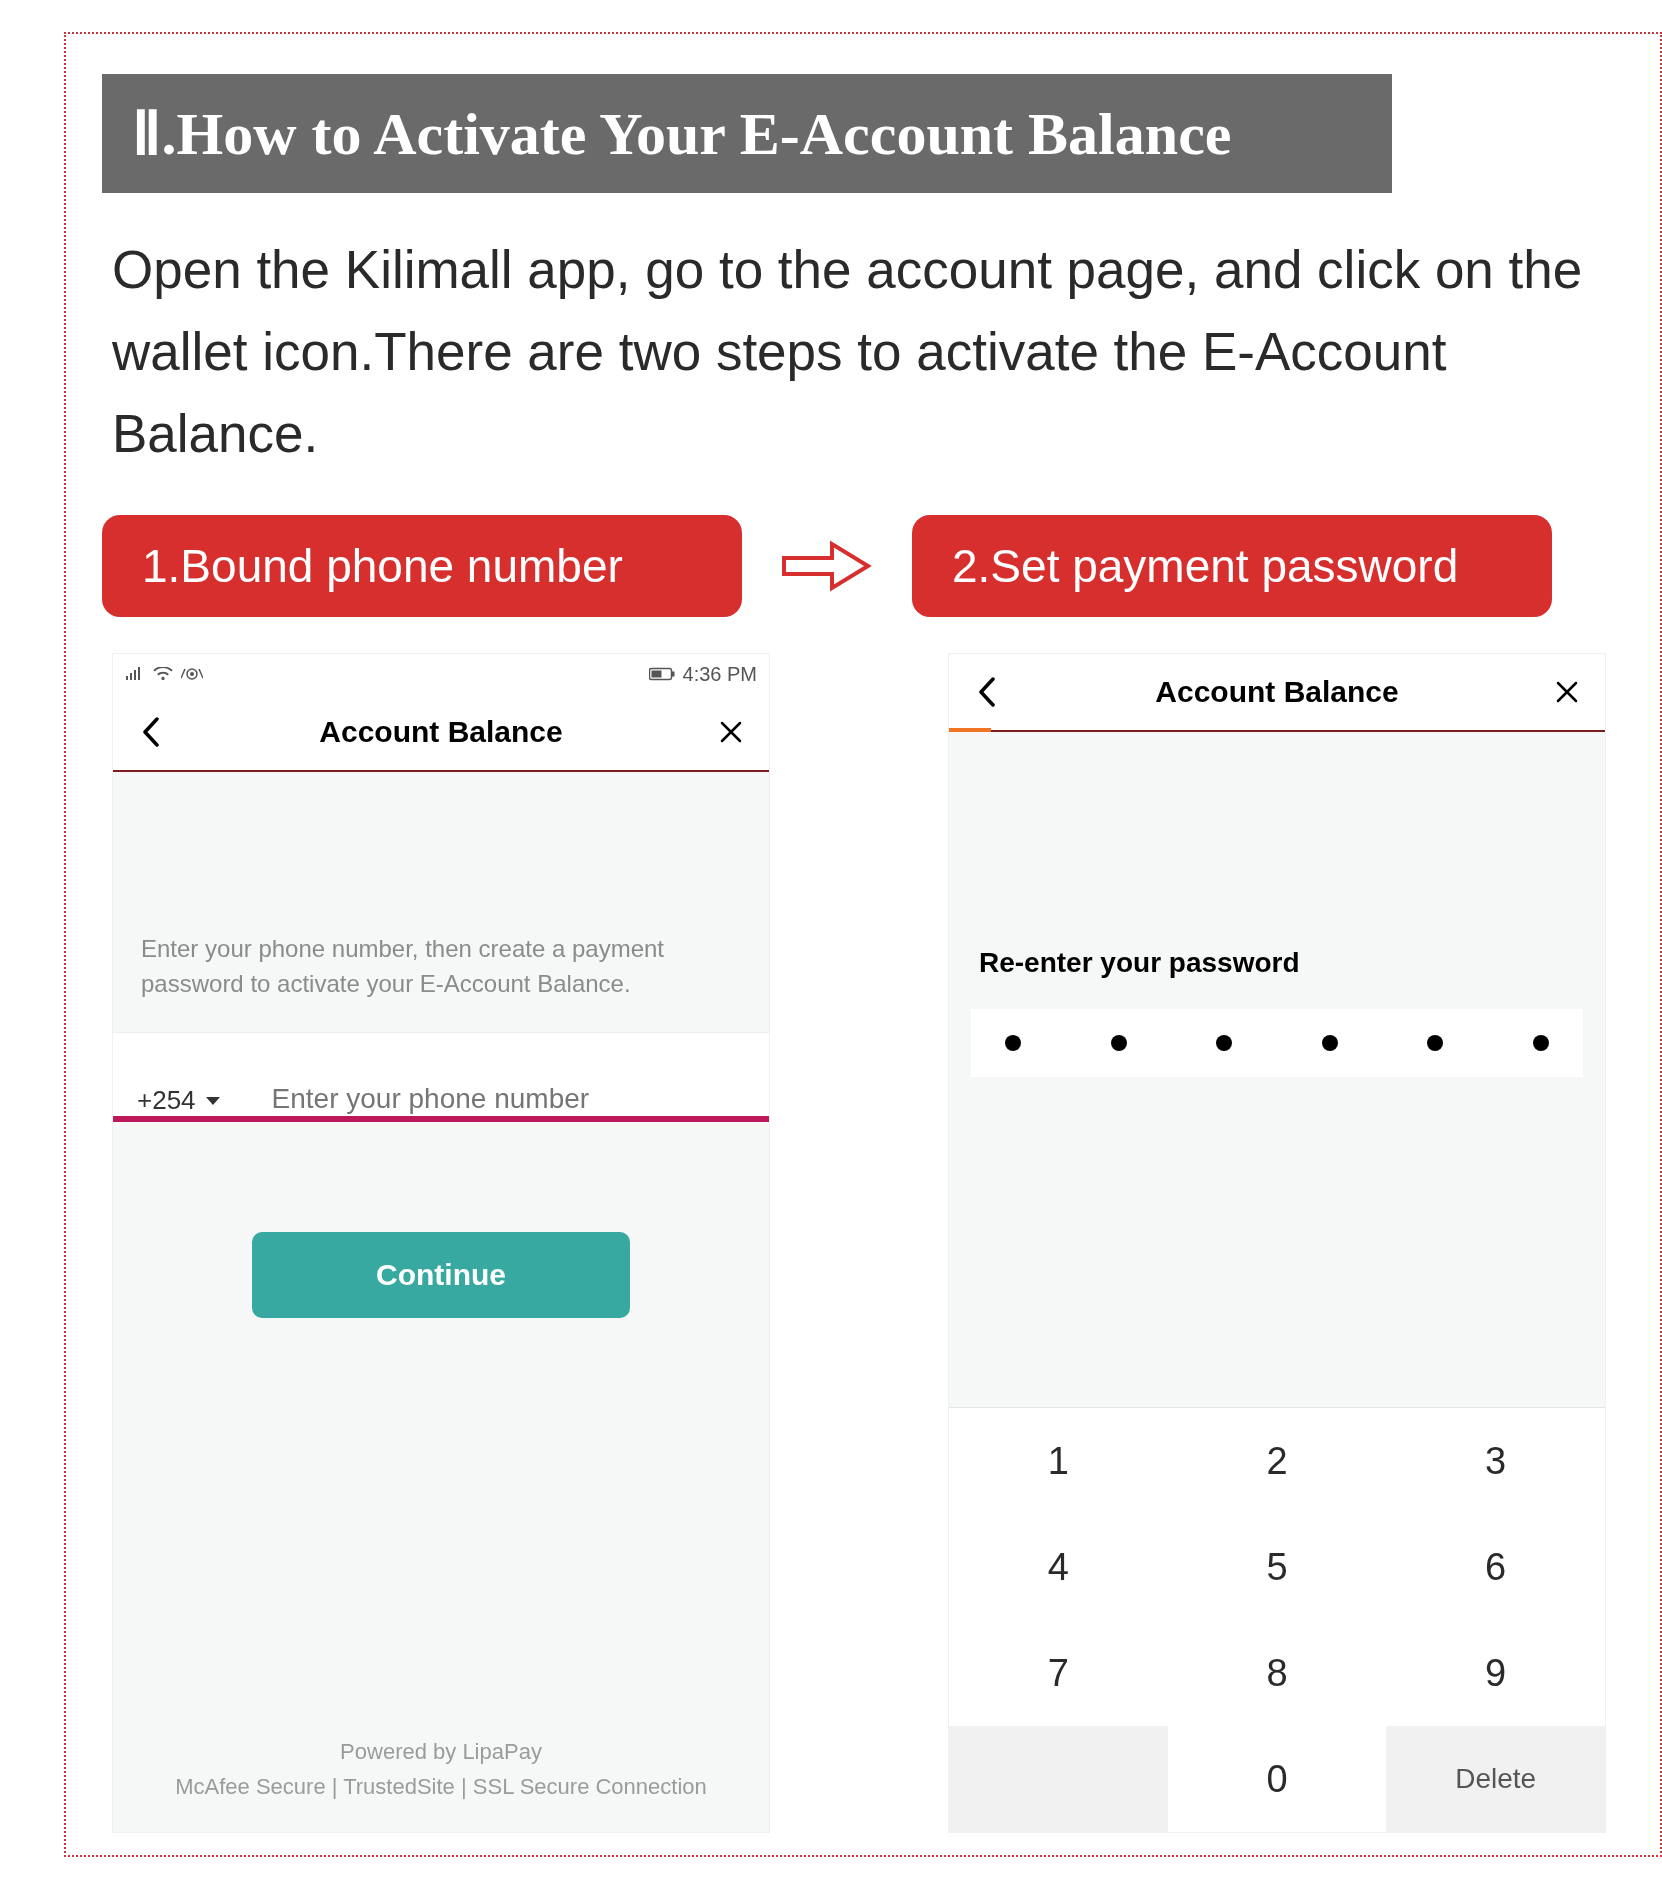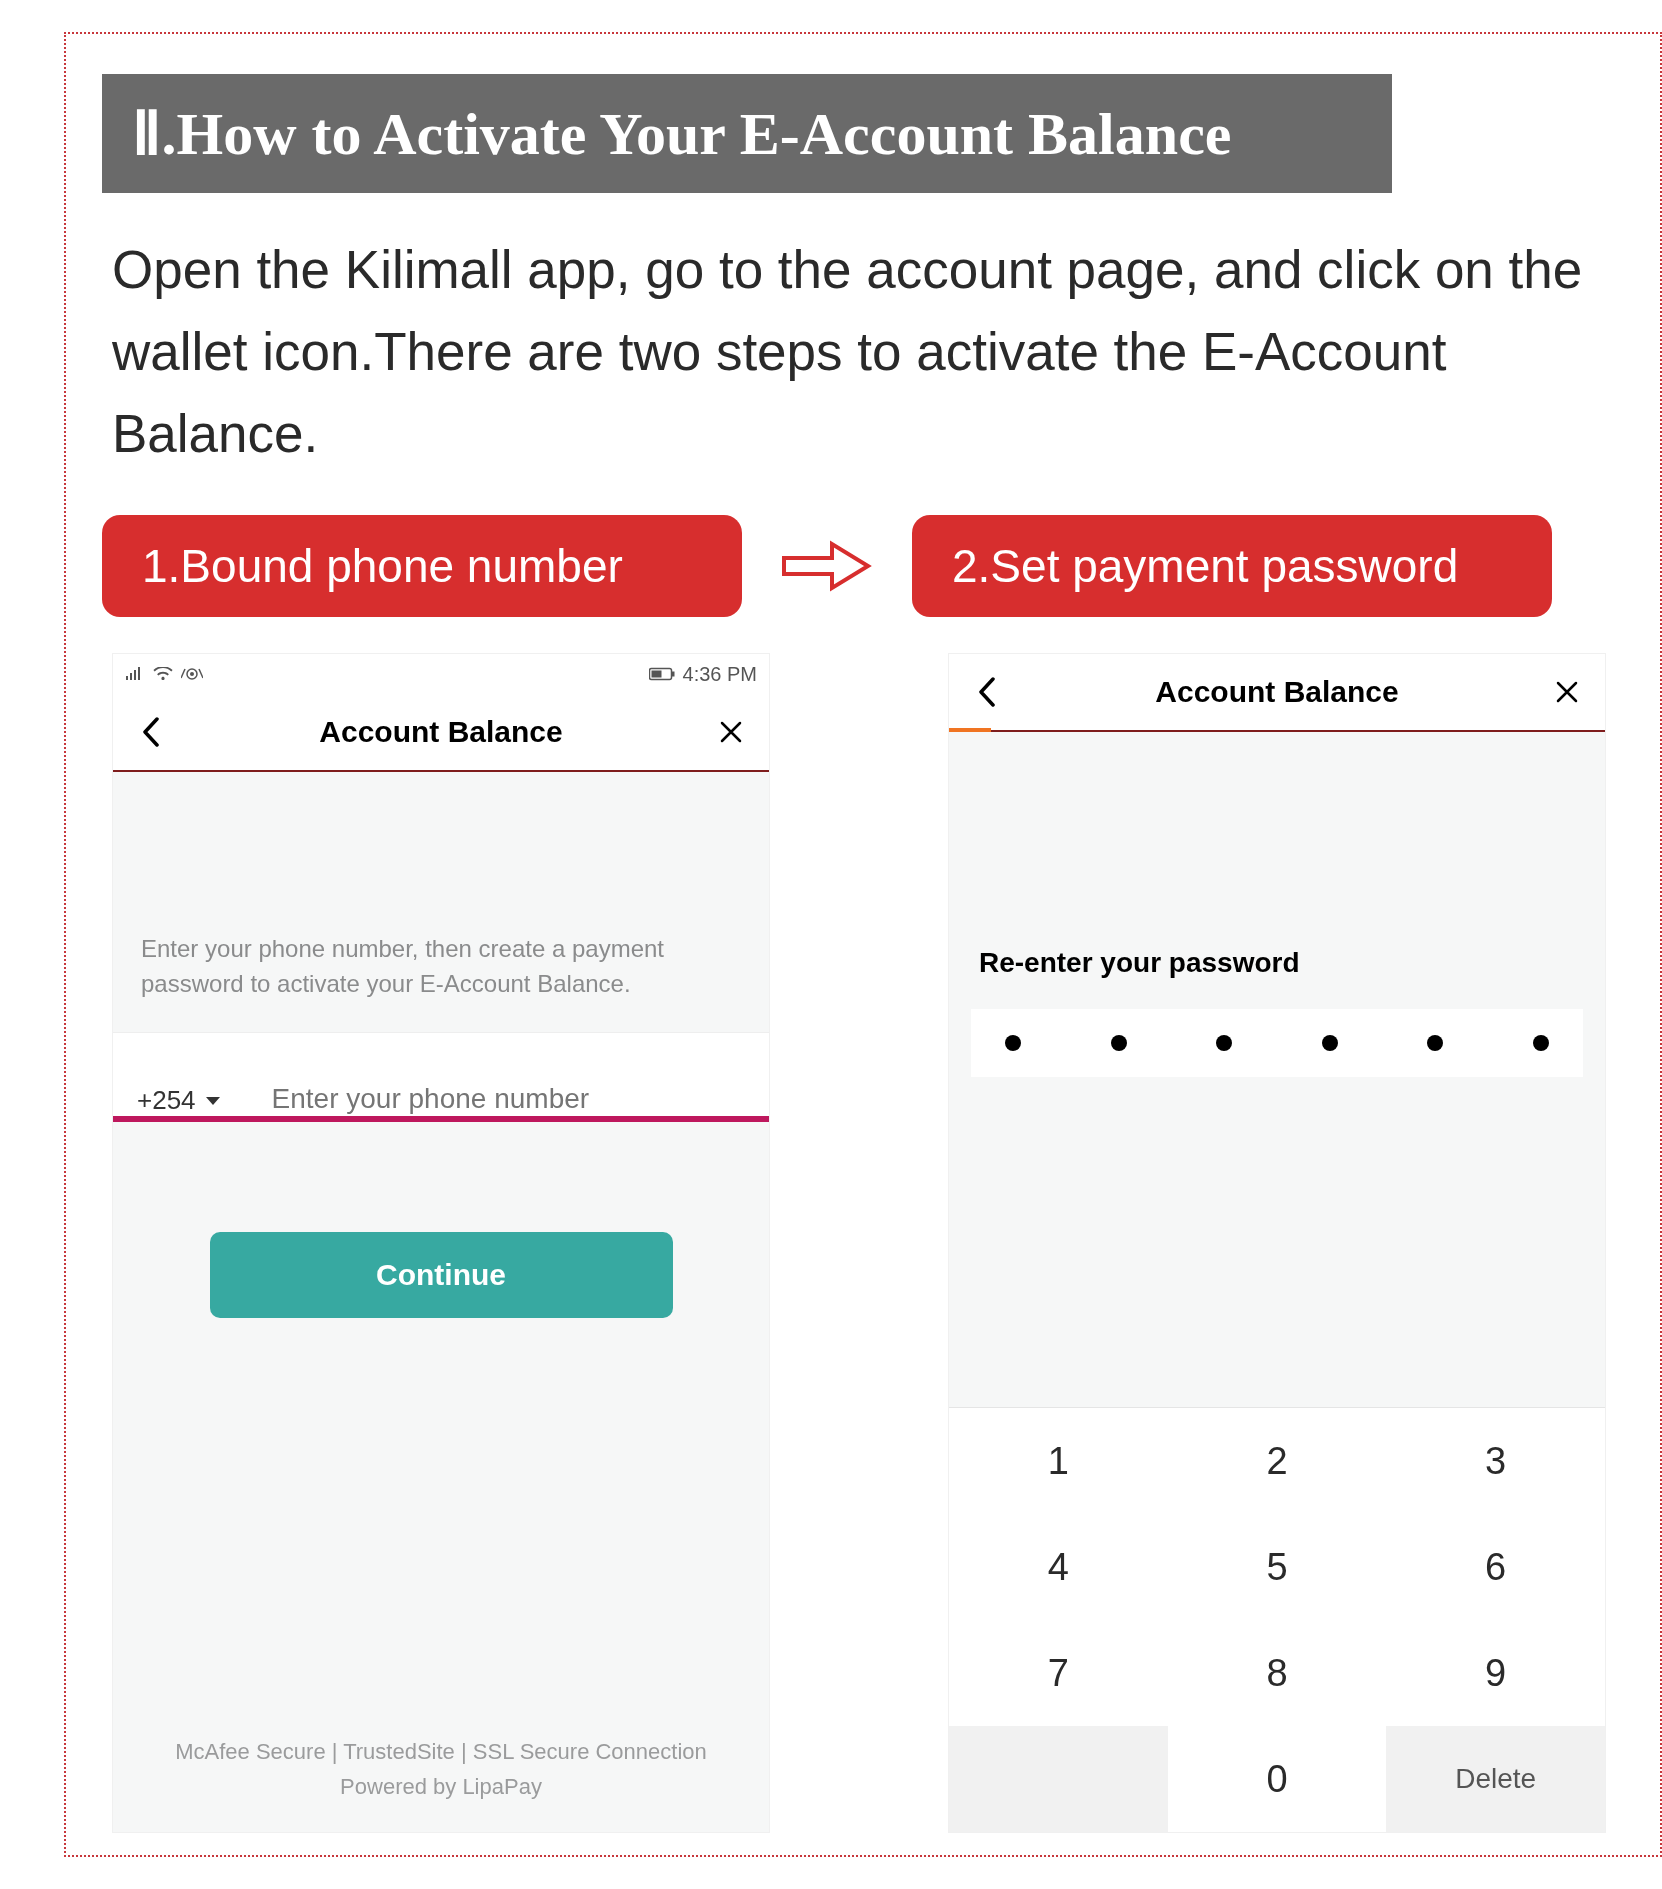--- a/index.html
+++ b/index.html
@@ -164,21 +164,21 @@
     font-size: 28px;
     color: #b5b6b7;
     padding-left: 26px;
     border: none;
     outline: none;
     flex: 1;
     background: transparent;
   }
   .continue-btn {
     margin: 110px auto 0 auto;
-    width: 463px;
+    width: 378px;
     height: 86px;
     background: #37a9a1;
     color: #fff;
     font-size: 30px;
     font-weight: 600;
     border-radius: 10px;
     display: flex;
     align-items: center;
     justify-content: center;
     border: none;
@@ -323,22 +323,22 @@
               <span class="caret-down"></span>
             </div>
             <input class="phone-placeholder" placeholder="Enter your phone number" style="">
           </div>
 
           <button class="continue-btn">
             <span>Continue</span>
           </button>
 
           <div class="footer-lines">
+            <div>Powered by LipaPay</div>
             <div>McAfee Secure | TrustedSite | SSL Secure Connection</div>
-            <div>Powered by LipaPay</div>
           </div>
         </div>
       </div>
 
       <div class="phone-screen">
 
         <div class="navbar">
           <div class="orange-strip"></div>
           <div class="nav-back">
             <span>

